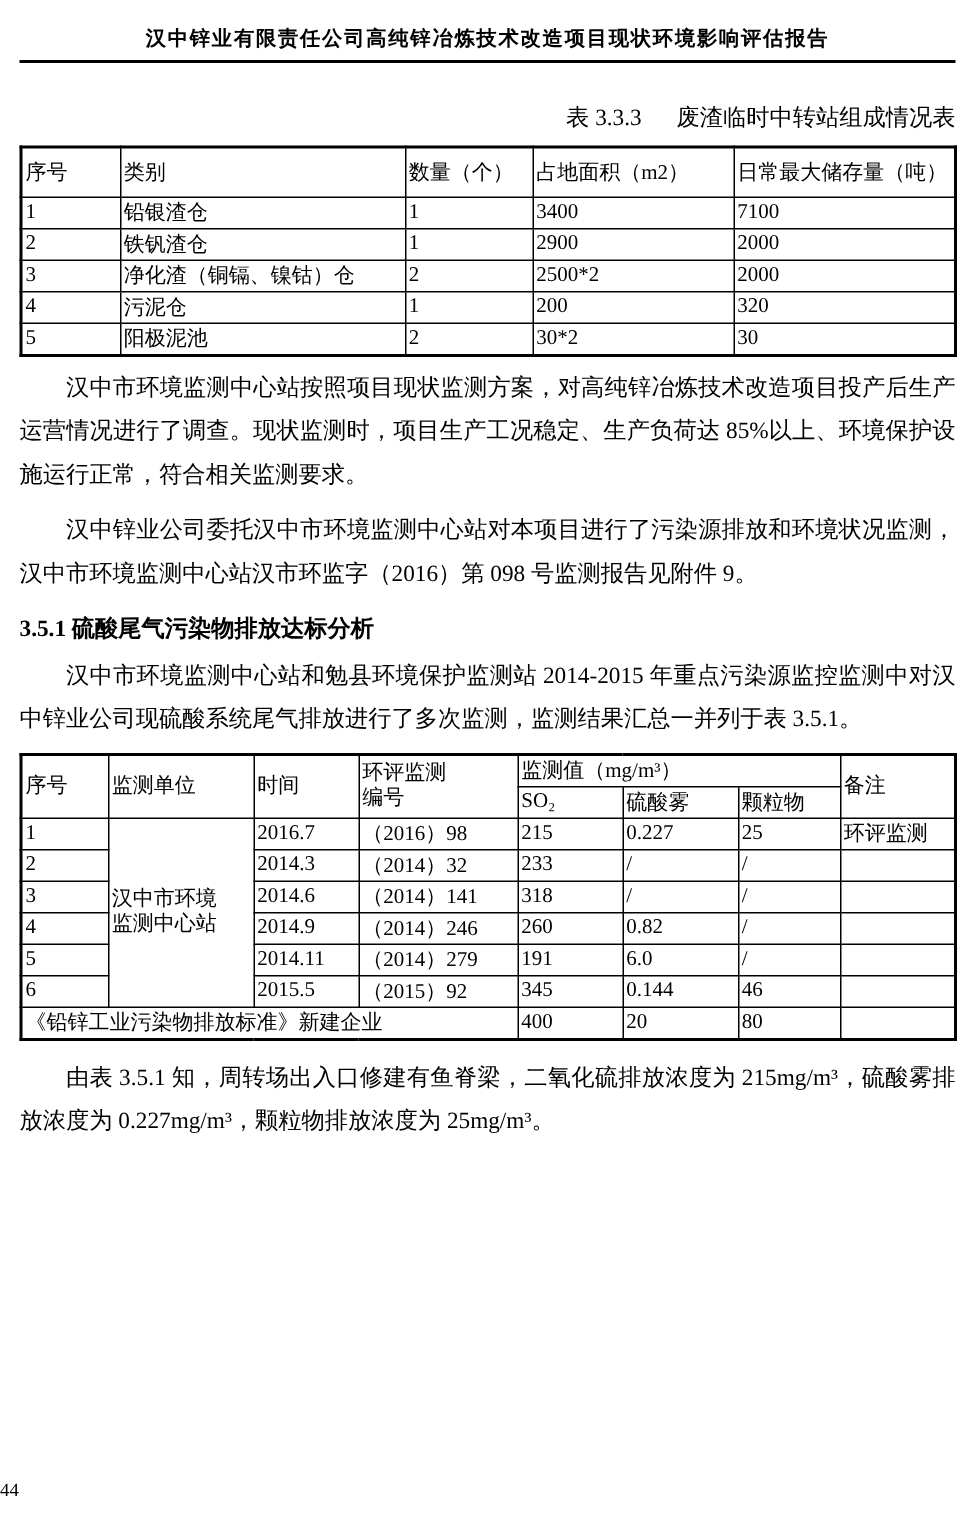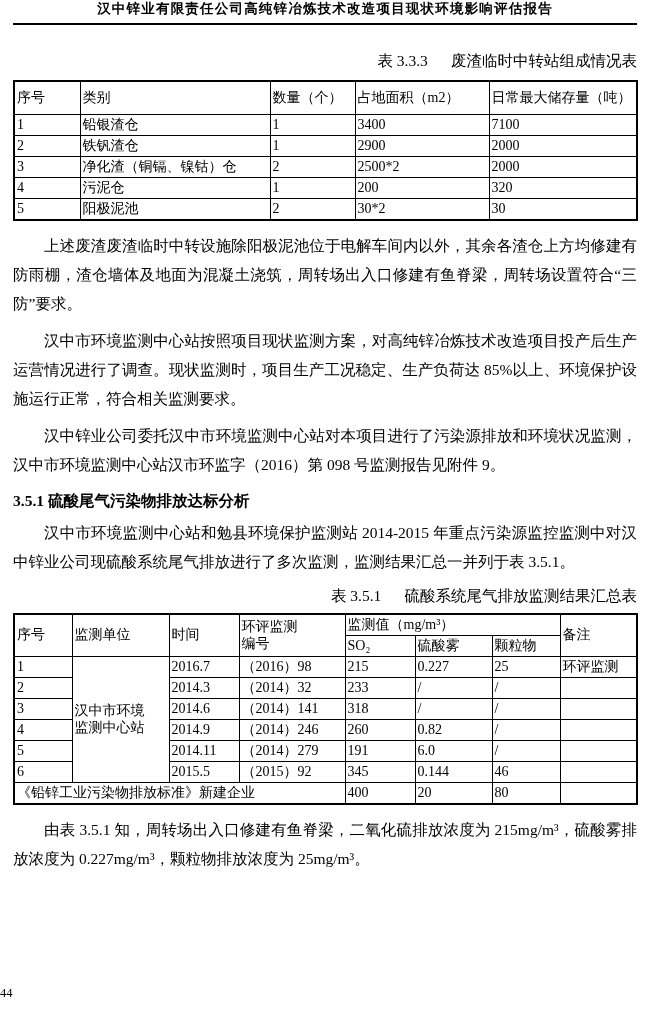--- a/index.html
+++ b/index.html
@@ -4,21 +4,21 @@
 <style>
   * { box-sizing: border-box; }
   html, body { margin: 0; padding: 0; background: #ffffff; }
   .page {
     position: relative;
     width: 650px;
     height: 1011px;
     background: #ffffff;
     color: #000;
     font-family: "Liberation Serif", "DejaVu Serif", serif;
-    padding: 0 13px 0 13px;
+    padding: 17px 13px 0 13px;
     overflow: hidden;
   }
   .doc-header {
     text-align: center;
     font-size: 13.5px;
     letter-spacing: 1.2px;
     padding-bottom: 5px;
     border-bottom: 2px solid #000;
     font-weight: bold;
   }
@@ -139,35 +139,31 @@
       <tr>
         <td>5</td>
         <td>阳极泥池</td>
         <td>2</td>
         <td>30*2</td>
         <td>30</td>
       </tr>
     </tbody>
   </table>
 
-  <p class="body-para para-after-table">上述废渣废渣临时中转设施除阳极泥池位于电解车间内以外，其余各渣仓上方均修建有防雨棚，渣仓墙体及地面为混凝土浇筑，周转场出入口修建有鱼脊梁，周转场设置符合“三防”要求。</p>
 
 
   <p class="body-para">汉中市环境监测中心站按照项目现状监测方案，对高纯锌冶炼技术改造项目投产后生产运营情况进行了调查。现状监测时，项目生产工况稳定、生产负荷达 85%以上、环境保护设施运行正常，符合相关监测要求。</p>
 
 
   <p class="body-para">汉中锌业公司委托汉中市环境监测中心站对本项目进行了污染源排放和环境状况监测，汉中市环境监测中心站汉市环监字（2016）第 098 号监测报告见附件 9。</p>
 
   <div class="h-minor">3.5.1 硫酸尾气污染物排放达标分析</div>
 
   <p class="body-para">汉中市环境监测中心站和勉县环境保护监测站 2014-2015 年重点污染源监控监测中对汉中锌业公司现硫酸系统尾气排放进行了多次监测，监测结果汇总一并列于表 3.5.1。</p>
 
-  <div class="table-caption t2-caption">
-    <span>表 3.5.1</span><span class="cap-title">硫酸系统尾气排放监测结果汇总表</span>
-  </div>
 
   <table class="t2">
     <colgroup>
       <col style="width:58px">
         <col style="width:97px">
         <col style="width:70px">
         <col style="width:106px">
         <col style="width:70px">
         <col style="width:77px">
         <col style="width:68px">

